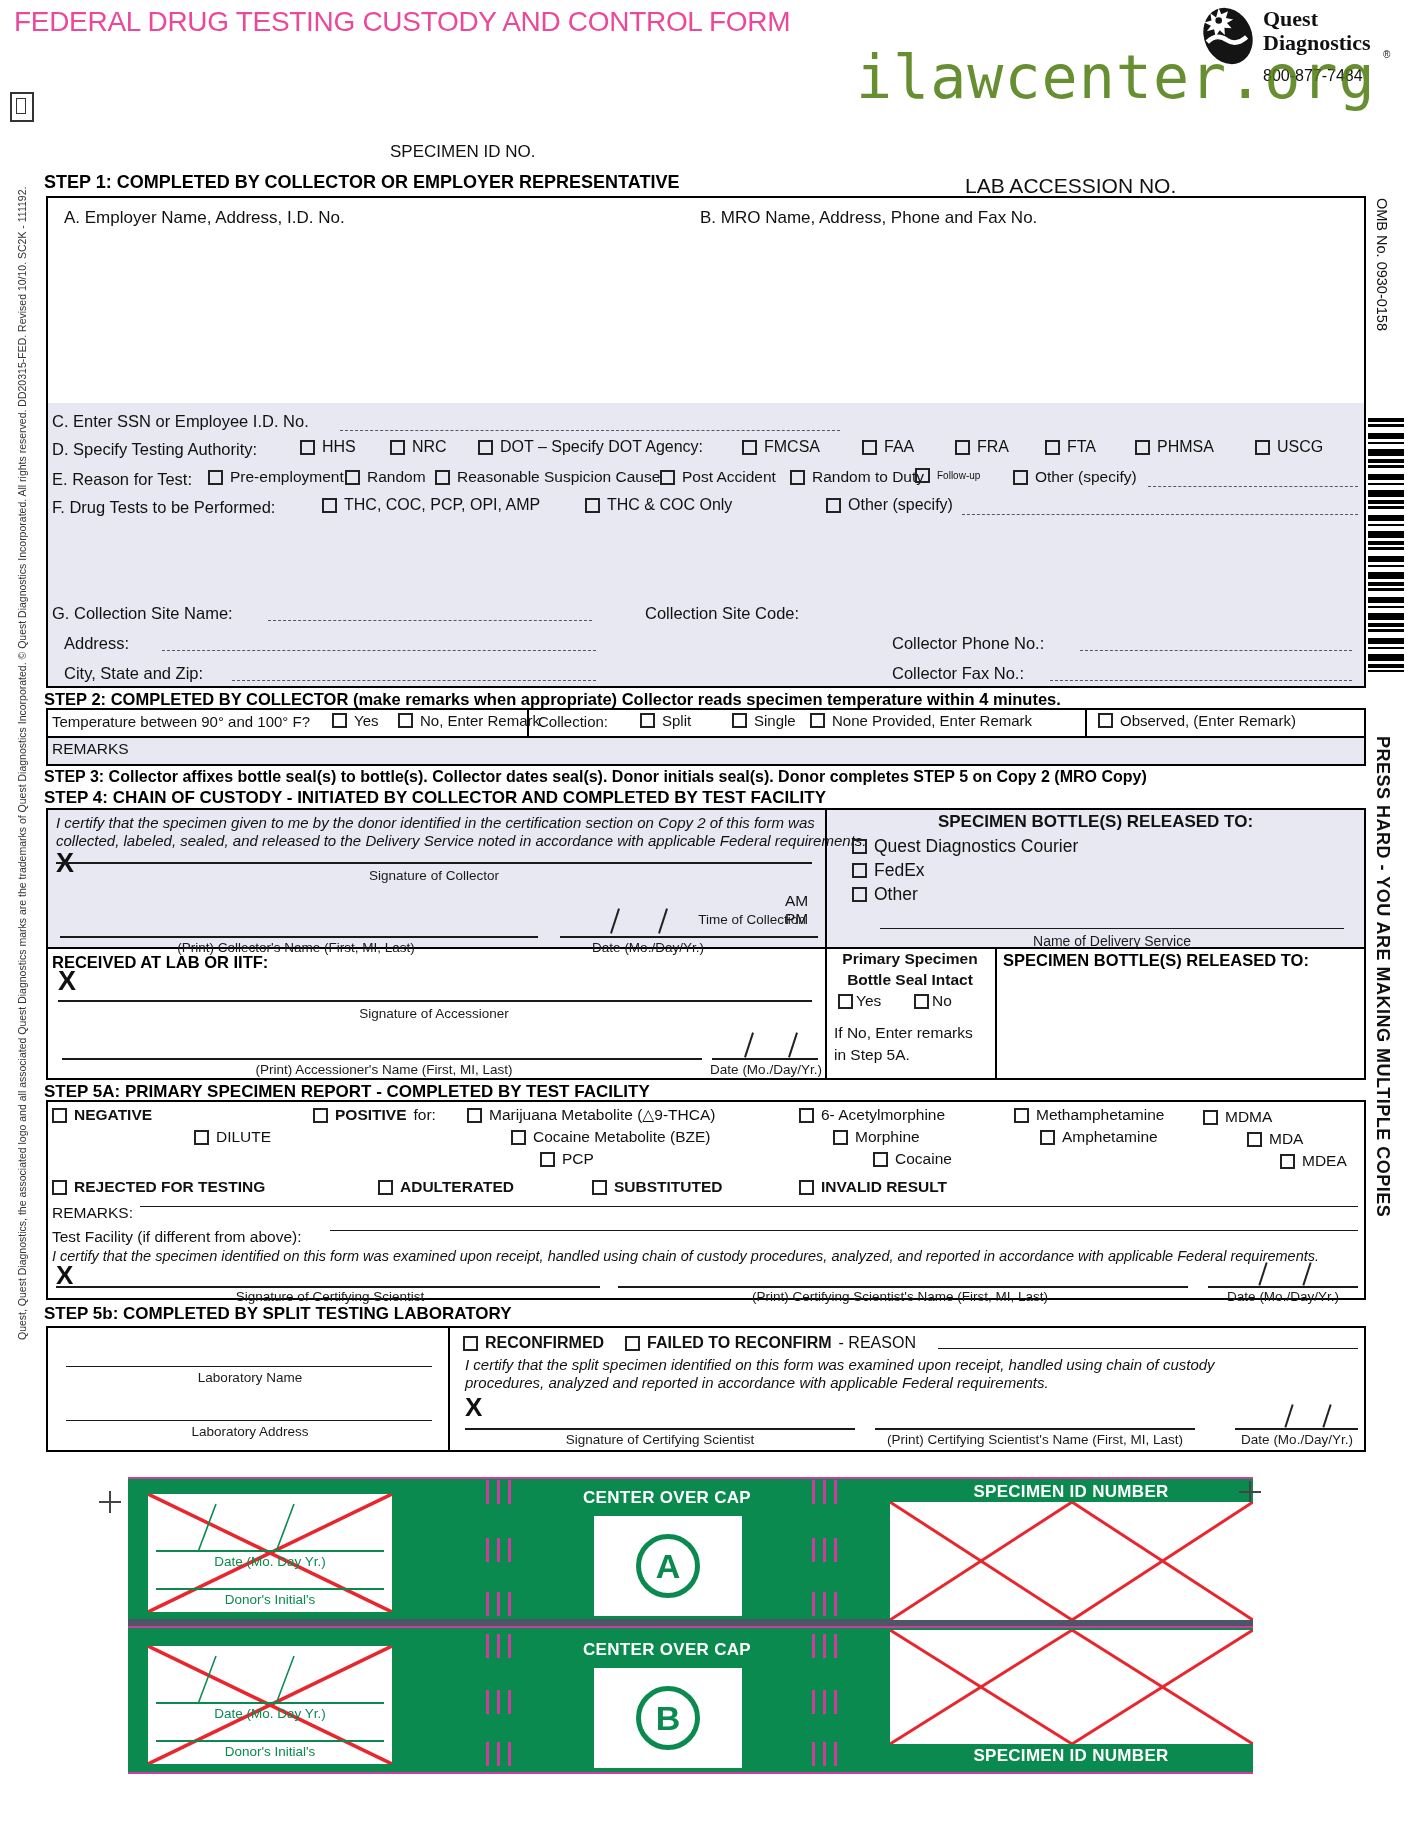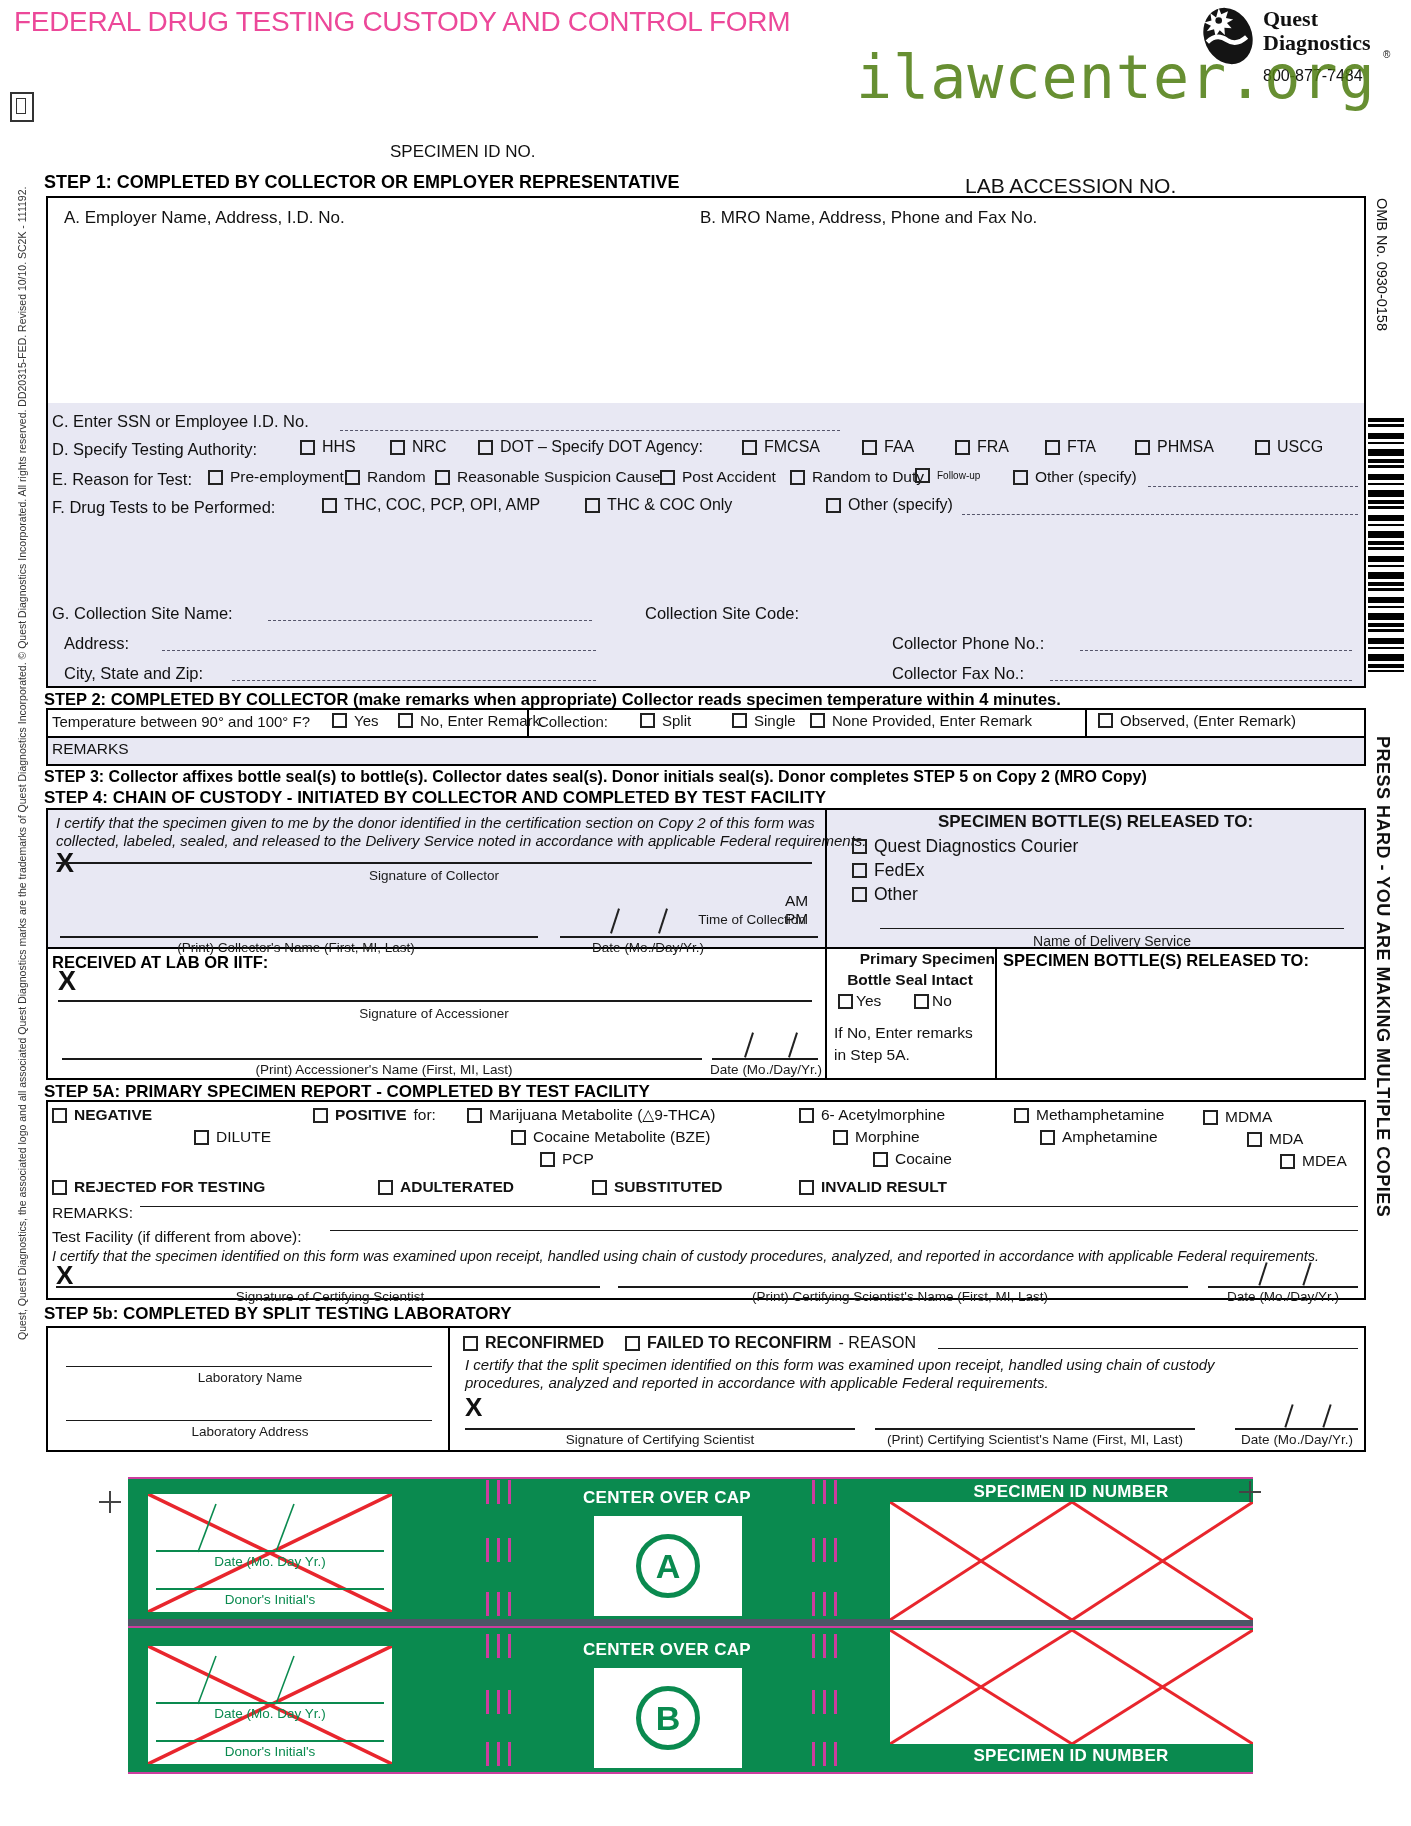--- a/index.html
+++ b/index.html
@@ -258,21 +258,21 @@
   <div class="xmark" style="left:58px;top:966px">X</div>
   <div class="line" style="left:58px;top:1000px;width:754px"></div>
   <div class="sub" style="left:434px;top:1006px">Signature of Accessioner</div>
   <div class="line" style="left:62px;top:1058px;width:640px"></div>
   <div class="sub" style="left:384px;top:1062px">(Print) Accessioner's Name (First, MI, Last)</div>
   <div class="slash" style="left:748px;top:1032px;height:26px"></div>
   <div class="slash" style="left:792px;top:1032px;height:26px"></div>
   <div class="line" style="left:712px;top:1058px;width:106px"></div>
   <div class="sub" style="left:766px;top:1062px">Date (Mo./Day/Yr.)</div>
 
-  <div class="abs b" style="left:825px;top:950px;width:170px;text-align:right;font-size:15.5px">Primary Specimen</div>
+  <div class="abs b" style="left:825px;top:950px;width:170px;text-align:center;font-size:15.5px">Primary Specimen</div>
   <div class="abs b" style="left:825px;top:971px;width:170px;text-align:center;font-size:15.5px">Bottle Seal Intact</div>
   <div class="opt" style="left:838px;top:992px;font-size:15.5px;gap:3px">
       <span class="cb"></span>
       <span>Yes</span>
     </div>
   <div class="opt" style="left:914px;top:992px;font-size:15.5px;gap:3px">
       <span class="cb"></span>
       <span>No</span>
     </div>
   <div class="lbl" style="left:834px;top:1024px;font-size:15.5px">If No, Enter remarks</div>

